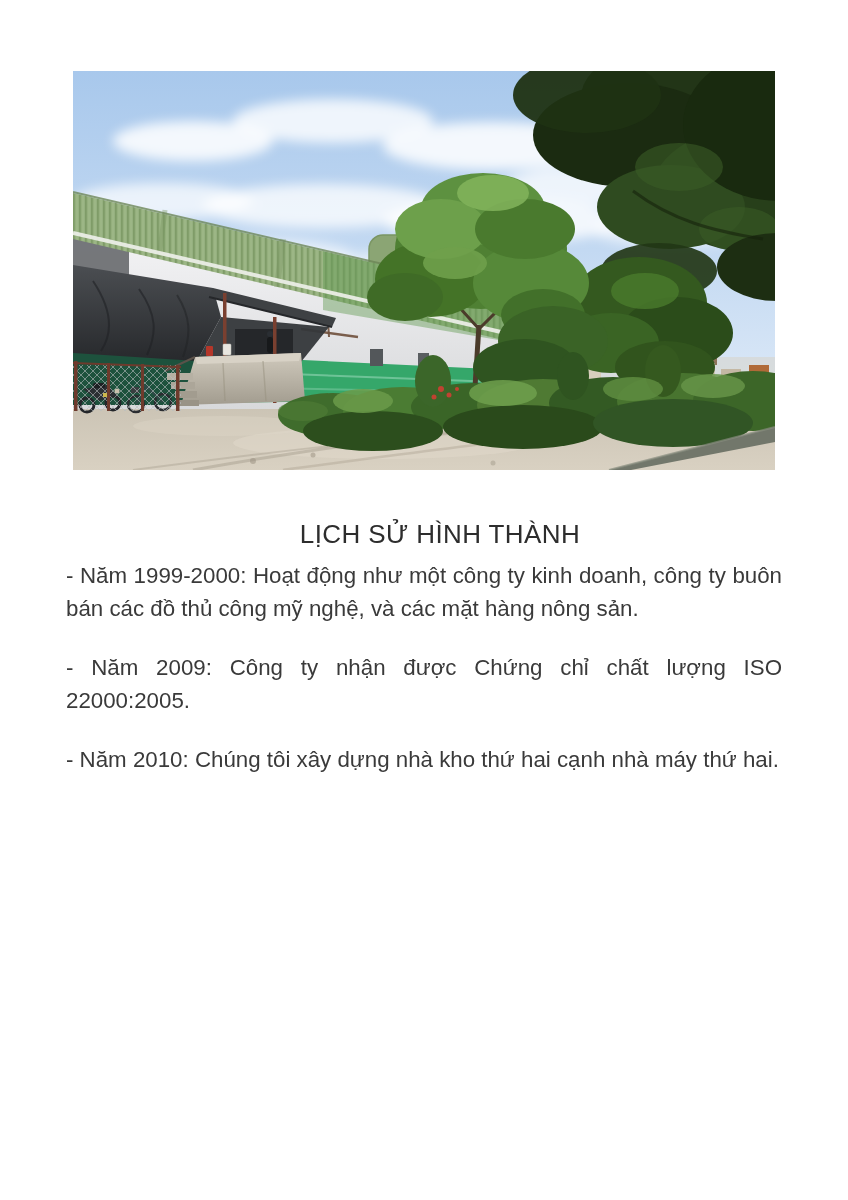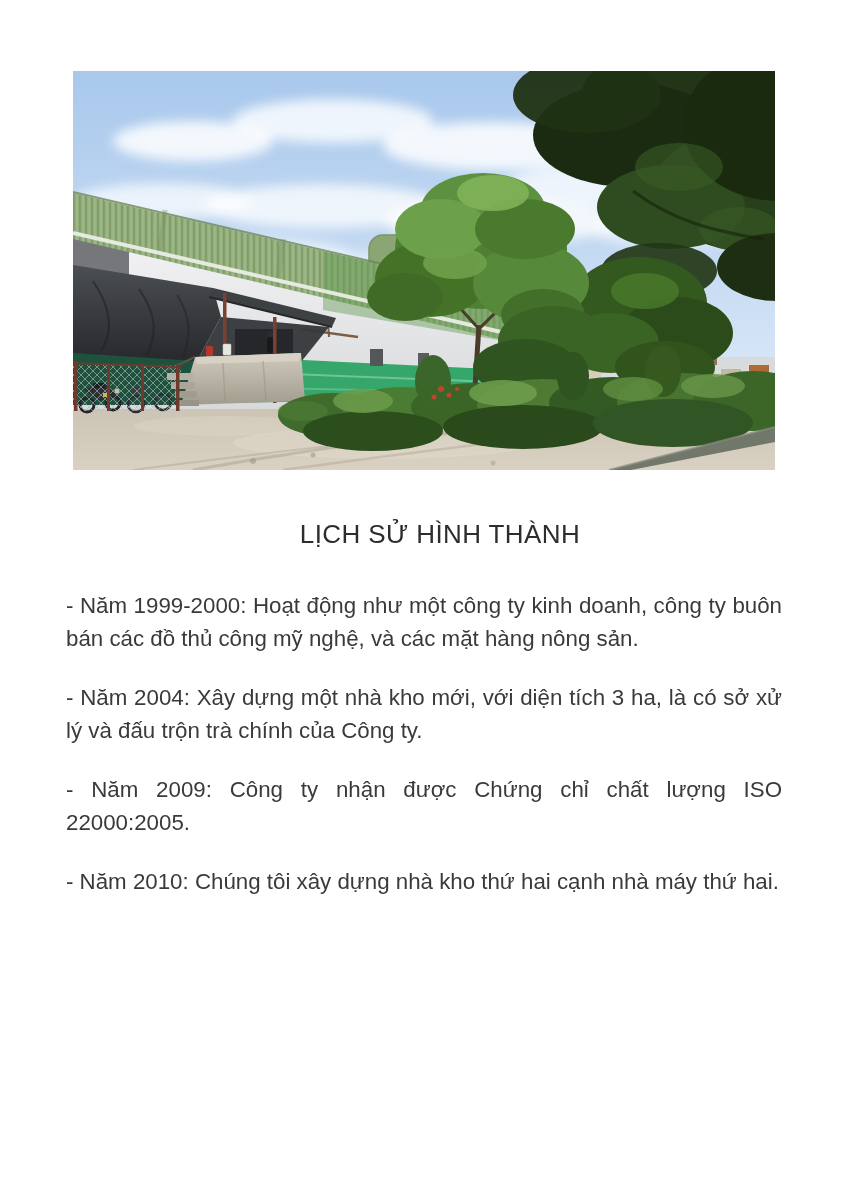--- a/index.html
+++ b/index.html
@@ -11,21 +11,21 @@
     position:absolute;left:73px;top:71px;width:702px;height:399px;margin:0;
     line-height:0;
   }
   .photo svg{display:block;width:702px;height:399px;}
   h1.page-title{
     position:absolute;left:0;top:501px;width:848px;margin:16px;
     text-align:center;font-size:26px;font-weight:normal;line-height:34px;
     color:#2d2d2d;letter-spacing:0.4px;
   }
   .paras{
-    position:absolute;left:66px;top:589px;width:716px;
+    position:absolute;left:66px;top:559px;width:716px;
   }
   .paras p{
     margin:0 0 26px 0;
     font-size:22.3px;line-height:33px;color:#3a3a3a;
     text-align:justify;
   }
   .paras p:last-child{margin-bottom:10px;}
 </style>
 </head>
 <body>
@@ -247,16 +247,15 @@
       <polygon points="536,399 702,356 702,371 558,399" fill="#72776b"></polygon>
       <path d="M536,399 L702,356" stroke="#878c7e" stroke-width="2" opacity="0.7"></path>
     </g>
   </svg>
 </figure>
 
 <h1 class="page-title">LỊCH SỬ HÌNH THÀNH</h1>
 
 <div class="paras">
   <p>- Năm 1999-2000: Hoạt động như một công ty kinh doanh, công ty buôn bán các đồ thủ công mỹ nghệ, và các mặt hàng nông sản.</p>
-  <p>- Năm 2004: Xây dựng một nhà kho mới, với diện tích 3 ha, là có sở xử lý và đấu trộn trà chính của Công ty.</p>
   <p>- Năm 2009: Công ty nhận được Chứng chỉ chất lượng ISO 22000:2005.</p>
   <p>- Năm 2010: Chúng tôi xây dựng nhà kho thứ hai cạnh nhà máy thứ hai.</p>
 </div>
 
 </body></html>

